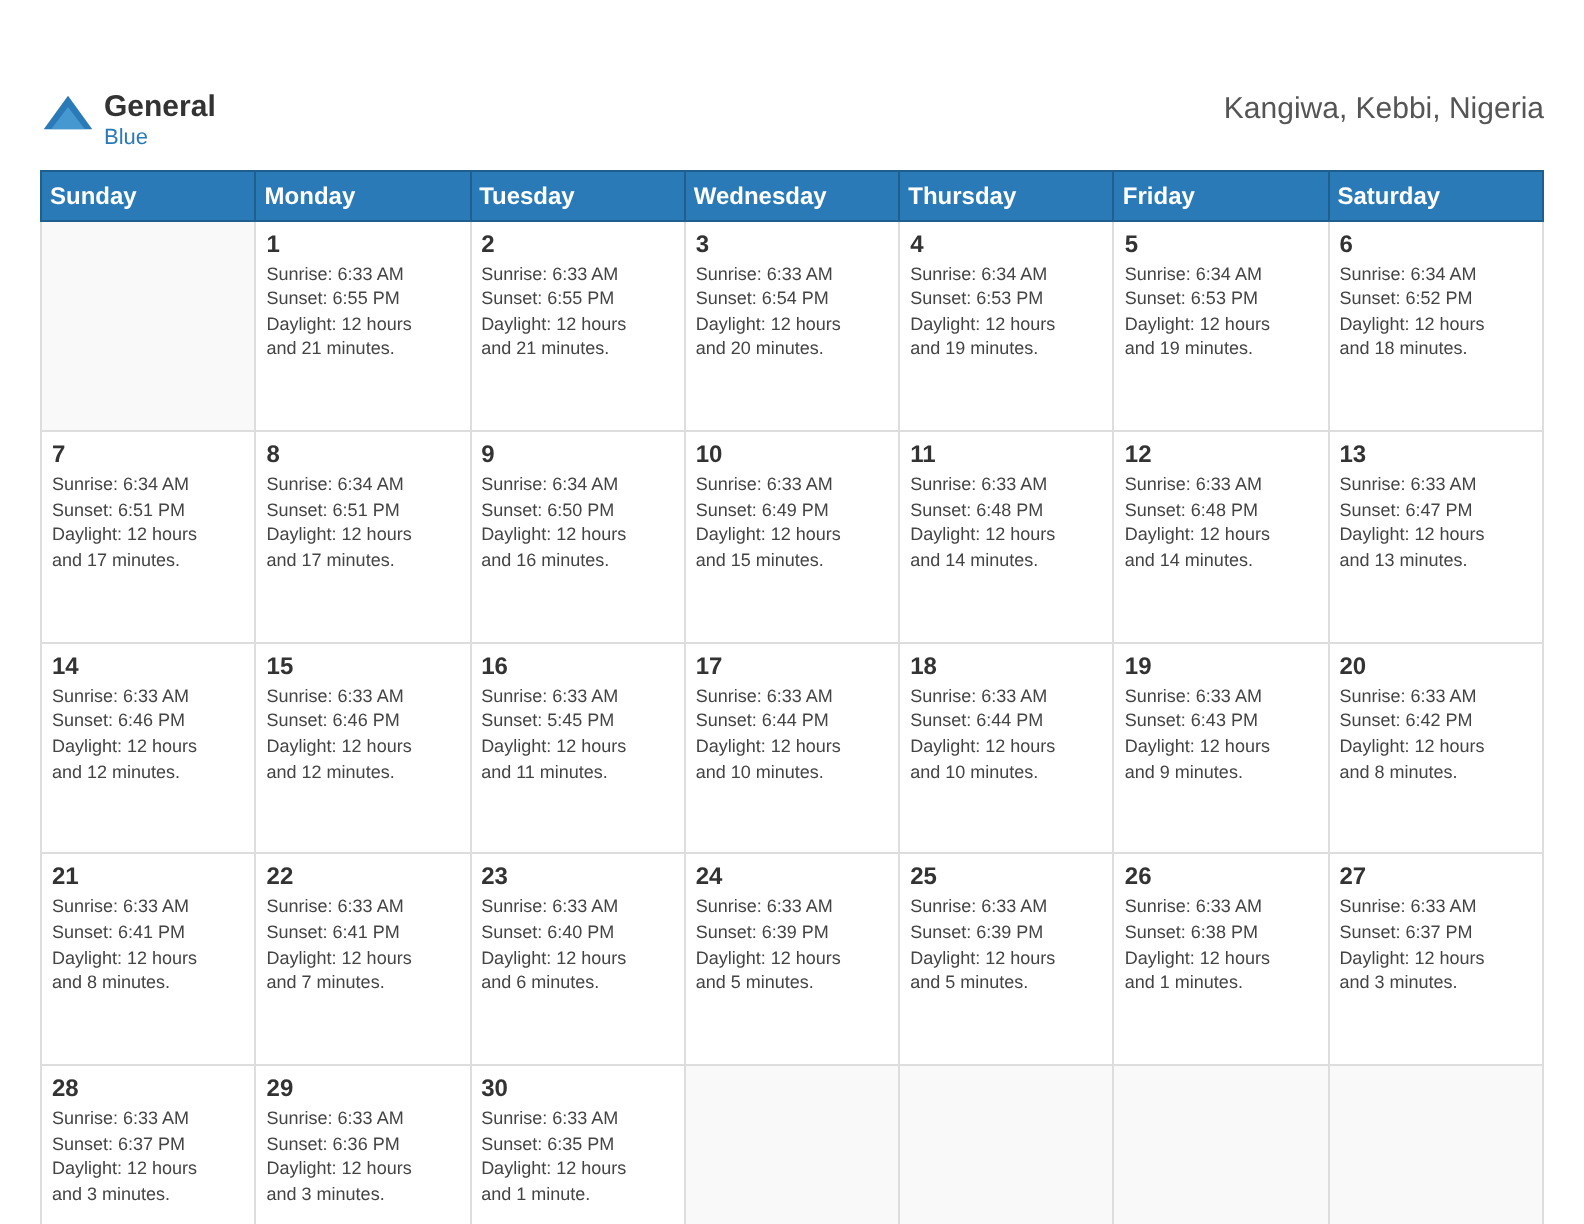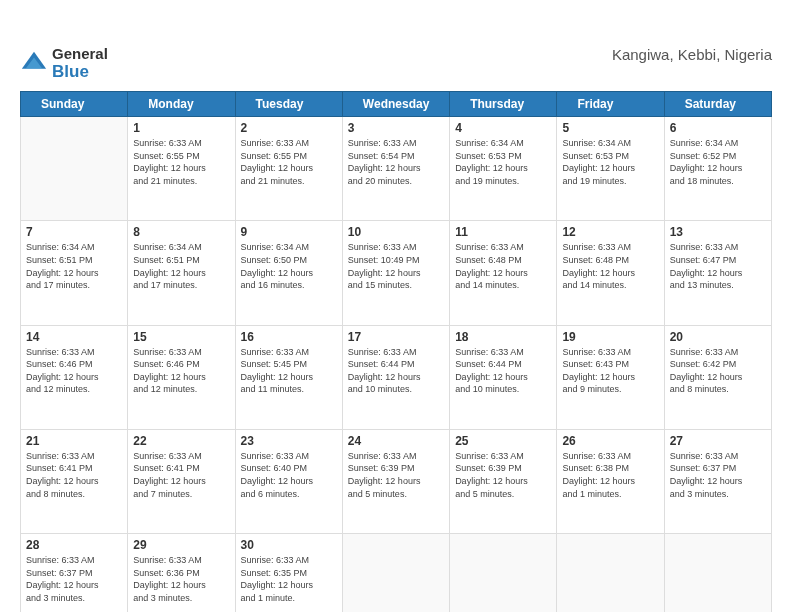--- a/index.html
+++ b/index.html
@@ -33,22 +33,22 @@
       display: flex;
       flex-direction: column;
       line-height: 1.1;
     }
     .logo-general {
       font-size: 15px;
       font-weight: bold;
       color: #333;
     }
     .logo-blue {
-      font-size: 17px;
-      font-weight: bold;
+      font-size: 11px;
+      font-weight: normal;
       color: #2a7ab8;
     }
     .logo-icon {
       width: 28px;
       height: 28px;
     }
     .title-block {
       text-align: right;
     }
     .month-title {
@@ -66,21 +66,21 @@
       border: 1px solid #ccc;
       border-collapse: collapse;
       width: 100%;
       table-layout: fixed;
     }
     .calendar th {
       background: #2a7ab8;
       color: #fff;
       font-size: 12px;
       font-weight: bold;
-      padding: 5px 20px;
+      padding: 5px 4px;
       text-align: left;
       border: 1px solid #1e5f8e;
     }
     .calendar td {
       vertical-align: top;
       padding: 4px 5px;
       border: 1px solid #ddd;
       font-size: 9.5px;
       color: #333;
       height: 82px;
@@ -172,21 +172,21 @@
           <td>
             <div class="day-number">8</div>
             <div class="cell-text"><span>Sunrise: 6:34 AM</span><br><span>Sunset: 6:51 PM</span><br><span>Daylight: 12 hours</span><br><span>and 17 minutes.</span></div>
           </td>
           <td>
             <div class="day-number">9</div>
             <div class="cell-text"><span>Sunrise: 6:34 AM</span><br><span>Sunset: 6:50 PM</span><br><span>Daylight: 12 hours</span><br><span>and 16 minutes.</span></div>
           </td>
           <td>
             <div class="day-number">10</div>
-            <div class="cell-text"><span>Sunrise: 6:33 AM</span><br><span>Sunset: 10:49 PM</span><br><span>Daylight: 12 hours</span><br><span>and 15 minutes.</span></div>
+            <div class="cell-text"><span>Sunrise: 6:33 AM</span><br><span>Sunset: 6:49 PM</span><br><span>Daylight: 12 hours</span><br><span>and 15 minutes.</span></div>
           </td>
           <td>
             <div class="day-number">11</div>
             <div class="cell-text"><span>Sunrise: 6:33 AM</span><br><span>Sunset: 6:48 PM</span><br><span>Daylight: 12 hours</span><br><span>and 14 minutes.</span></div>
           </td>
           <td>
             <div class="day-number">12</div>
             <div class="cell-text"><span>Sunrise: 6:33 AM</span><br><span>Sunset: 6:48 PM</span><br><span>Daylight: 12 hours</span><br><span>and 14 minutes.</span></div>
           </td>
           <td>

